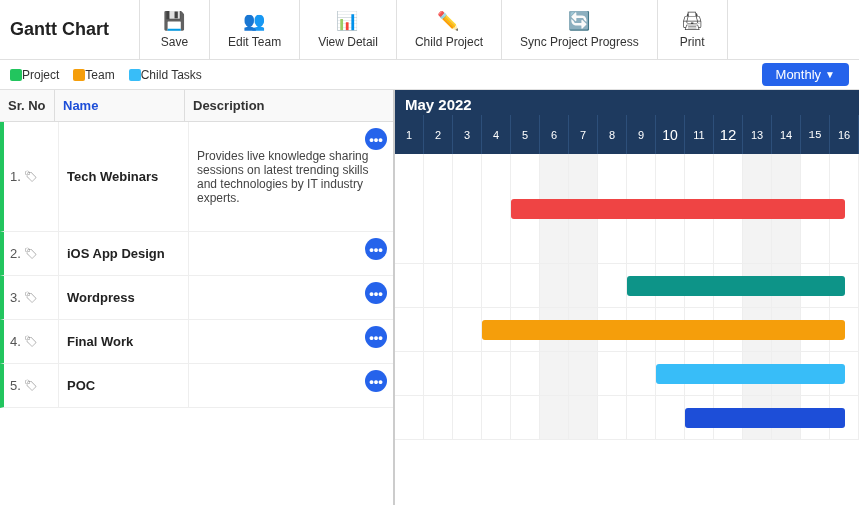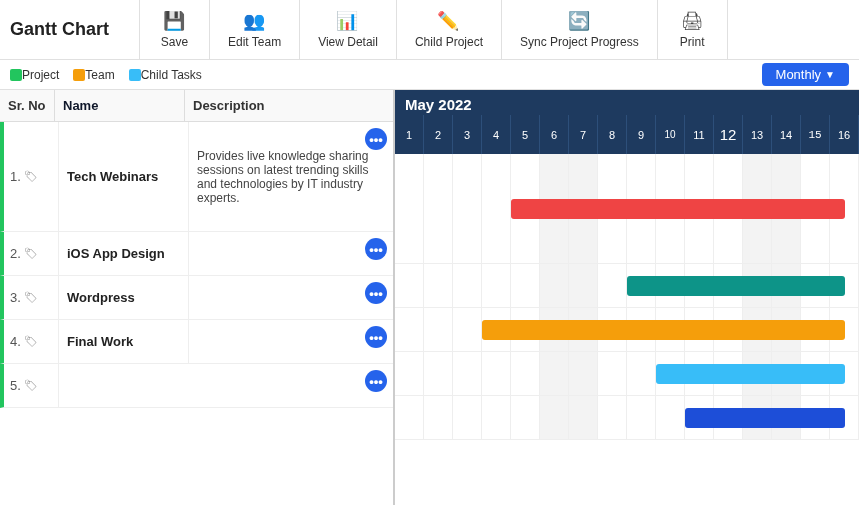--- a/index.html
+++ b/index.html
@@ -114,21 +114,21 @@
       border-right: 1px solid #ddd;
       height: 100%;
       display: flex;
       align-items: center;
     }
     .col-name {
       width: 130px;
       flex: 0 0 130px;
       padding: 0 8px;
       font-weight: 600;
-      color: #0f172a;
+      color: #1d4ed8;
       border-right: 1px solid #ddd;
       height: 100%;
       display: flex;
       align-items: center;
     }
     .col-desc {
       flex: 1;
       padding: 0 8px;
       font-weight: 600;
       color: #333;
@@ -320,20 +320,23 @@
       </div>
       <div class="cell-desc">
         <button class="more-btn">•••</button>
       </div>
     </div>
 
     <div class="task-row short" style="border-left: 4px solid #22c55e;">
       <div class="cell-srno">
         <span>5.</span>
         <span class="tag-icon">🏷</span>
+      </div>
+      <div class="cell-name">
+        <span>POC</span>
       </div>
       <div class="cell-desc">
         <button class="more-btn">•••</button>
       </div>
     </div>
   </div>
 
   <div class="right-panel">
 
     <div style="background:#1e3a5f; height:64px; display:flex; flex-direction:column; justify-content:flex-start;">
@@ -341,21 +344,21 @@
       <div style="display:flex; flex:1;" id="days-row">
           <div style="flex: 1 1 0%; display: flex; align-items: center; justify-content: center; color: rgb(255, 255, 255); font-size: 11px; border-right: 1px solid rgb(45, 79, 122);">1</div>
           <div style="flex: 1 1 0%; display: flex; align-items: center; justify-content: center; color: rgb(255, 255, 255); font-size: 11px; border-right: 1px solid rgb(45, 79, 122);">2</div>
           <div style="flex: 1 1 0%; display: flex; align-items: center; justify-content: center; color: rgb(255, 255, 255); font-size: 11px; border-right: 1px solid rgb(45, 79, 122);">3</div>
           <div style="flex: 1 1 0%; display: flex; align-items: center; justify-content: center; color: rgb(255, 255, 255); font-size: 11px; border-right: 1px solid rgb(45, 79, 122);">4</div>
           <div style="flex: 1 1 0%; display: flex; align-items: center; justify-content: center; color: rgb(255, 255, 255); font-size: 11px; border-right: 1px solid rgb(45, 79, 122);">5</div>
           <div style="flex: 1 1 0%; display: flex; align-items: center; justify-content: center; color: rgb(255, 255, 255); font-size: 11px; border-right: 1px solid rgb(45, 79, 122);">6</div>
           <div style="flex: 1 1 0%; display: flex; align-items: center; justify-content: center; color: rgb(255, 255, 255); font-size: 11px; border-right: 1px solid rgb(45, 79, 122);">7</div>
           <div style="flex: 1 1 0%; display: flex; align-items: center; justify-content: center; color: rgb(255, 255, 255); font-size: 11px; border-right: 1px solid rgb(45, 79, 122);">8</div>
           <div style="flex: 1 1 0%; display: flex; align-items: center; justify-content: center; color: rgb(255, 255, 255); font-size: 11px; border-right: 1px solid rgb(45, 79, 122);">9</div>
-          <div style="flex: 1 1 0%; display: flex; align-items: center; justify-content: center; color: rgb(255, 255, 255); font-size: 10px; border-right: 1px solid rgb(45, 79, 122);">10</div>
+          <div style="flex: 1 1 0%; display: flex; align-items: center; justify-content: center; color: rgb(255, 255, 255); font-size: 14px; border-right: 1px solid rgb(45, 79, 122);">10</div>
           <div style="flex: 1 1 0%; display: flex; align-items: center; justify-content: center; color: rgb(255, 255, 255); font-size: 11px; border-right: 1px solid rgb(45, 79, 122);">11</div>
           <div style="flex: 1 1 0%; display: flex; align-items: center; justify-content: center; color: rgb(255, 255, 255); font-size: 15px; border-right: 1px solid rgb(45, 79, 122);">12</div>
           <div style="flex: 1 1 0%; display: flex; align-items: center; justify-content: center; color: rgb(255, 255, 255); font-size: 11px; border-right: 1px solid rgb(45, 79, 122);">13</div>
           <div style="flex: 1 1 0%; display: flex; align-items: center; justify-content: center; color: rgb(255, 255, 255); font-size: 11px; border-right: 1px solid rgb(45, 79, 122);">14</div>
           <div style="flex: 1 1 0%; display: flex; align-items: center; justify-content: center; color: rgb(255, 255, 255); font-size: 11px; border-right: 1px solid rgb(45, 79, 122); font-family: Liberation Mono, monospace;">15</div>
           <div style="flex: 1 1 0%; display: flex; align-items: center; justify-content: center; color: rgb(255, 255, 255); font-size: 11px; border-right: 1px solid rgb(45, 79, 122);">16</div>
         </div>
     </div>
 
     <div id="gantt-rows">

